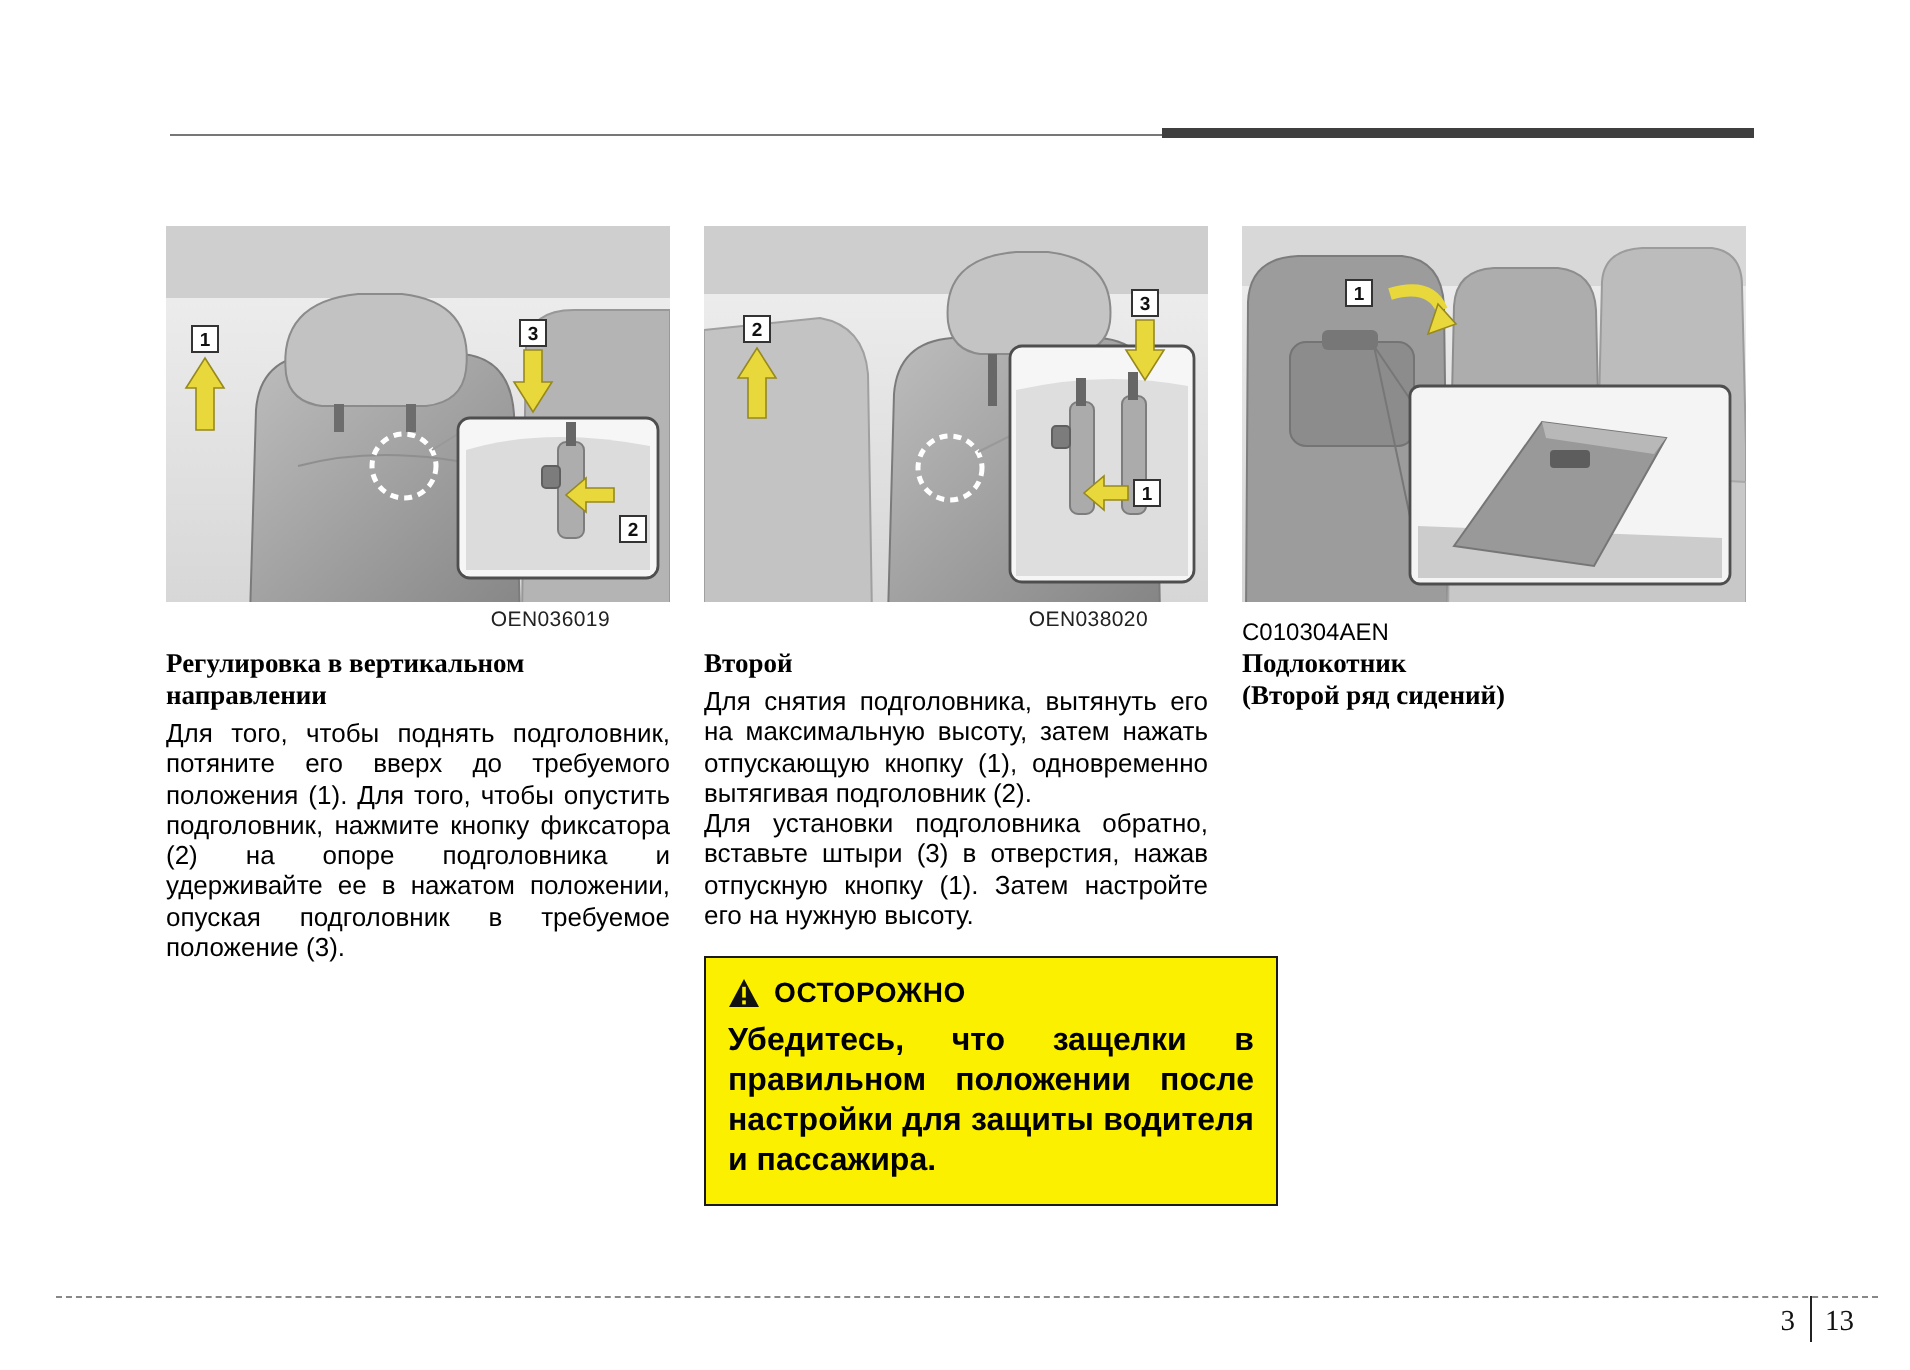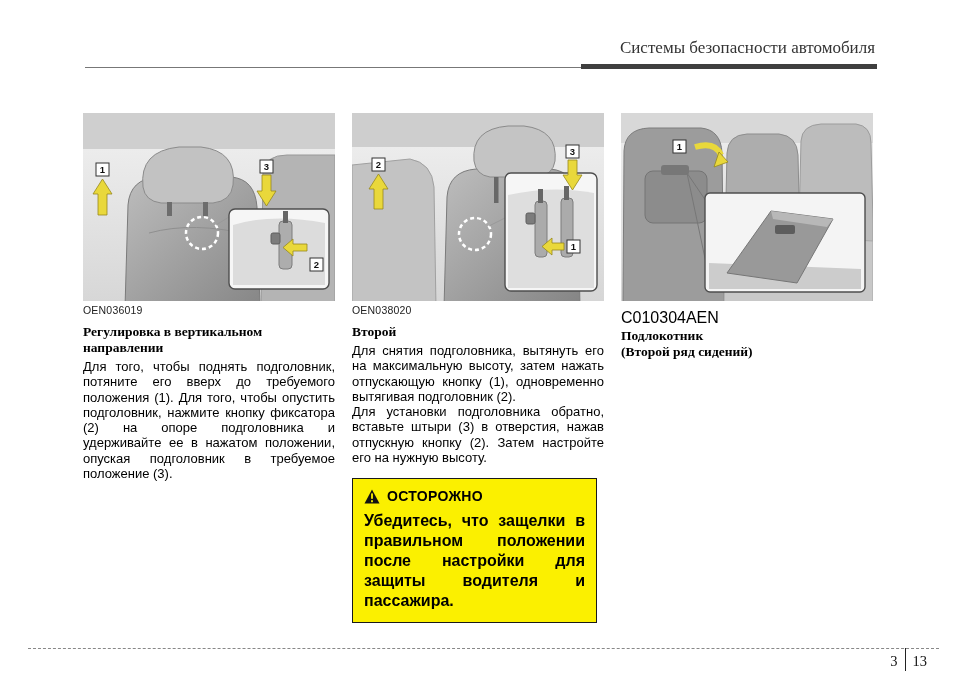--- a/index.html
+++ b/index.html
@@ -19,36 +19,36 @@
   .header-rule { position: absolute; top: 64px; left: 85px; width: 792px; height: 6px; }
   .header-rule .thin { position: absolute; top: 3px; left: 0; right: 0; height: 1px; background: #777; }
   .header-rule .accent { position: absolute; top: 0; right: 0; width: 296px; height: 5px; background: #3f3f3f; }
 
   
   .columns { position: absolute; top: 113px; left: 83px; display: flex; gap: 17px; }
   .col { width: 252px; }
   figure { margin: 0; }
   .photo { display: block; width: 252px; height: 188px; }
   figcaption {
-    text-align: left; padding-right: 30px; font-size: 10.5px; color: #222;
+    text-align: right; padding-right: 30px; font-size: 10.5px; color: #222;
     margin-top: 3px; letter-spacing: 0.2px;
   }
   .col-heading {
     font-family: "Liberation Serif", serif; font-size: 13.5px; font-weight: bold;
     line-height: 16px; margin: 8px 0 3px 0;
   }
   .col-heading.italic { font-family: "Liberation Serif", serif; }
-  .section-code { font-size: 16px; margin-top: 8px; }
+  .section-code { font-size: 12px; margin-top: 8px; }
   p.body {
     font-size: 13px; line-height: 15.3px; text-align: justify; margin: 0;
   }
 
   
   .warning-box {
-    margin-top: 13px; width: 245px; background: #fbf000;
+    margin-top: 13px; width: 287px; background: #fbf000;
     border: 1px solid #1a1a1a; padding: 9px 11px 11px 11px; box-sizing: border-box;
   }
   .warning-head { display: flex; align-items: center; gap: 7px; margin-bottom: 7px; }
   .warning-title { font-size: 14px; font-weight: bold; letter-spacing: 0.3px; }
   .warning-text {
     font-size: 16px; font-weight: bold; line-height: 20px; text-align: justify; margin: 0;
   }
 
   
   .footer-rule {
@@ -63,21 +63,20 @@
   .pn-divider { width: 1px; height: 23px; background: #222; margin-top: -2px; }
   .pn-val { padding-top: 3px; }
 
   svg text { font-family: "Liberation Sans", sans-serif; }
 </style>
 </head>
 <body>
 
 <div class="page">
 
-  <h1 class="chapter-title">Системы безопасности автомобиля</h1>
   <div class="header-rule">
     <span class="thin"></span>
     <span class="accent"></span>
   </div>
 
   <main class="columns">
 
     <section class="col">
       <figure>
         <svg class="photo" viewBox="0 0 252 188" xmlns="http://www.w3.org/2000/svg">
@@ -174,21 +173,21 @@
           </g>
           <g>
             <rect x="215" y="127" width="13" height="13" fill="#ffffff" stroke="#333333"></rect>
             <text x="221.5" y="137" text-anchor="middle" font-size="9.5" font-weight="bold" fill="#111111">1</text>
           </g>
         </svg>
         <figcaption>OEN038020</figcaption>
       </figure>
       <h2 class="col-heading">Второй</h2>
       <p class="body">Для снятия подголовника, вытянуть его на максимальную высоту, затем нажать отпускающую кнопку (1), одновременно вытягивая подголовник (2).</p>
-      <p class="body">Для установки подголовника обратно, вставьте штыри (3) в отверстия, нажав отпускную кнопку (2). Затем настройте его на нужную высоту.</p>
+      <p class="body">Для установки подголовника обратно, вставьте штыри (3) в отверстия, нажав отпускную кнопку (1). Затем настройте его на нужную высоту.</p>
 
       <div class="warning-box">
         <div class="warning-head">
           <svg width="16" height="15" viewBox="0 0 16 15" xmlns="http://www.w3.org/2000/svg">
             <polygon points="8,0.5 15.5,14.5 0.5,14.5" fill="#111111"></polygon>
             <rect x="7.1" y="4.4" width="1.8" height="5.4" fill="#fbf000"></rect>
             <rect x="7.1" y="11.2" width="1.8" height="2" fill="#fbf000"></rect>
           </svg>
           <span class="warning-title">ОСТОРОЖНО</span>
         </div>

